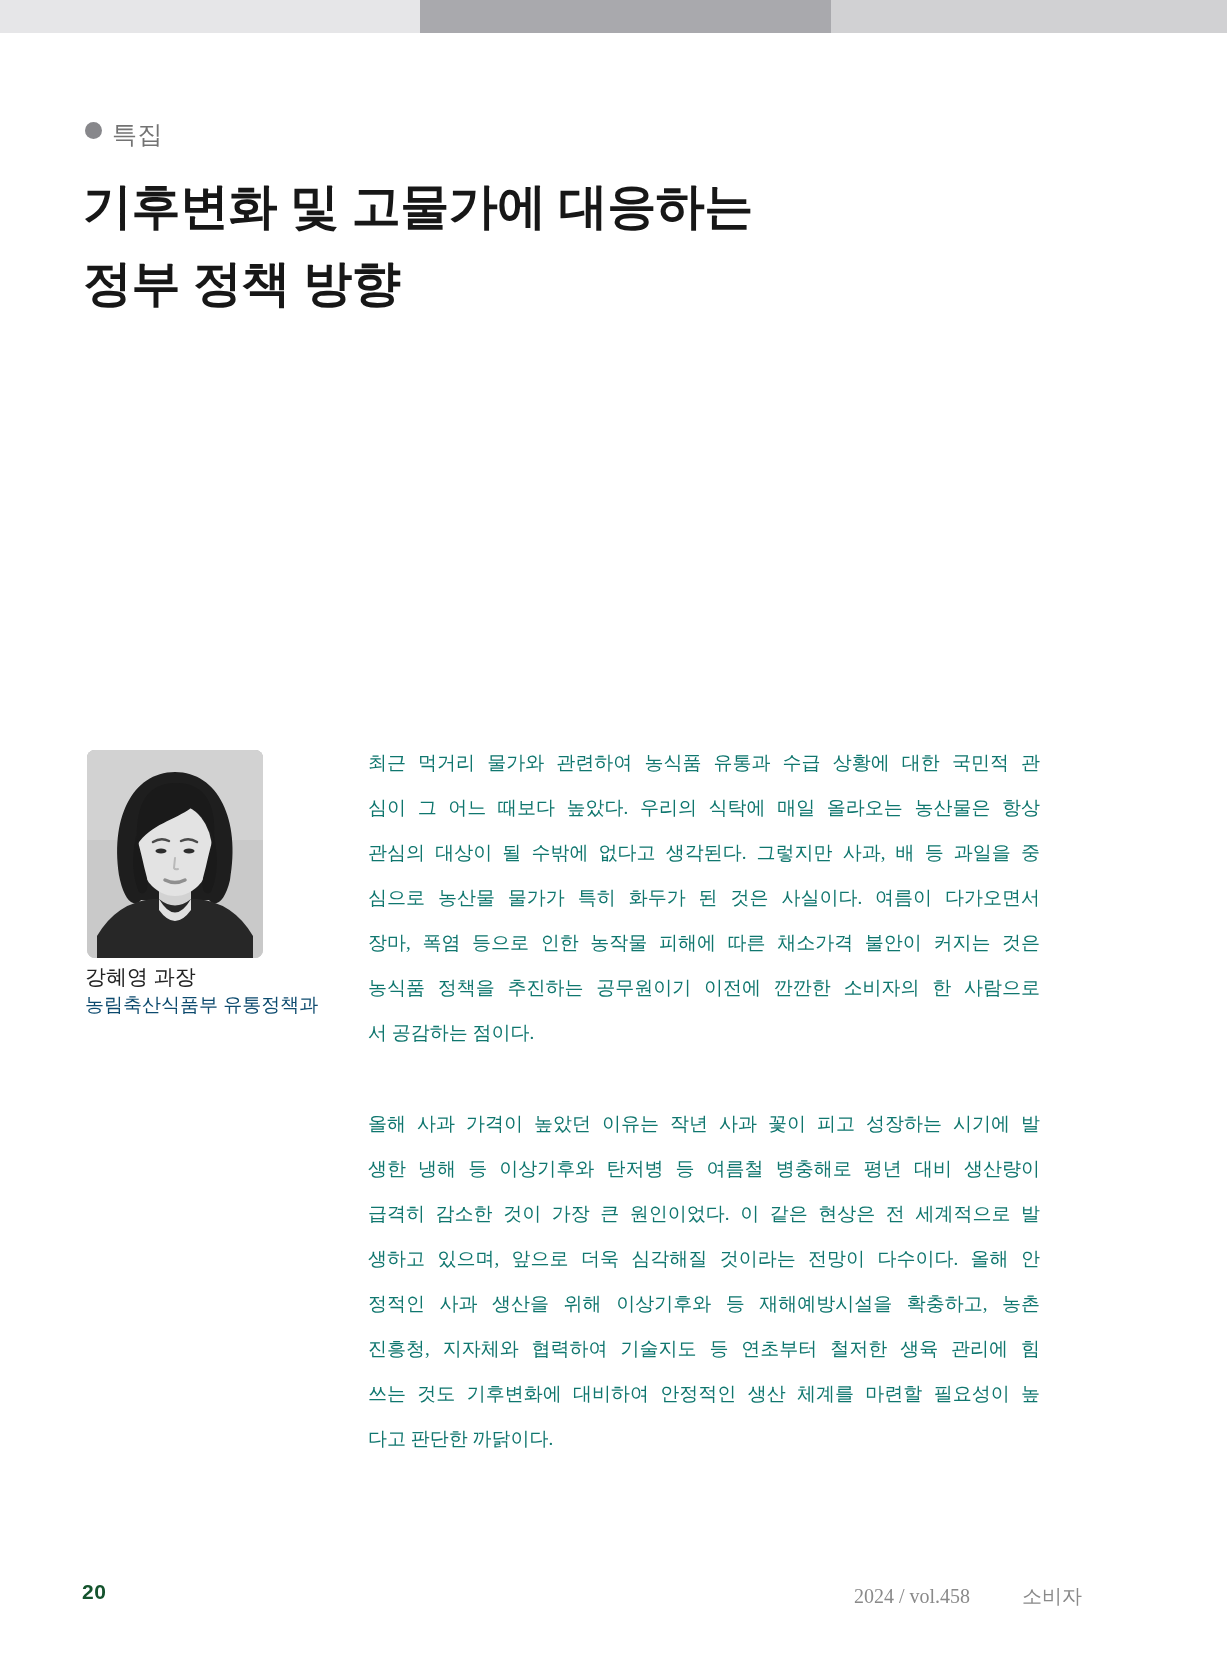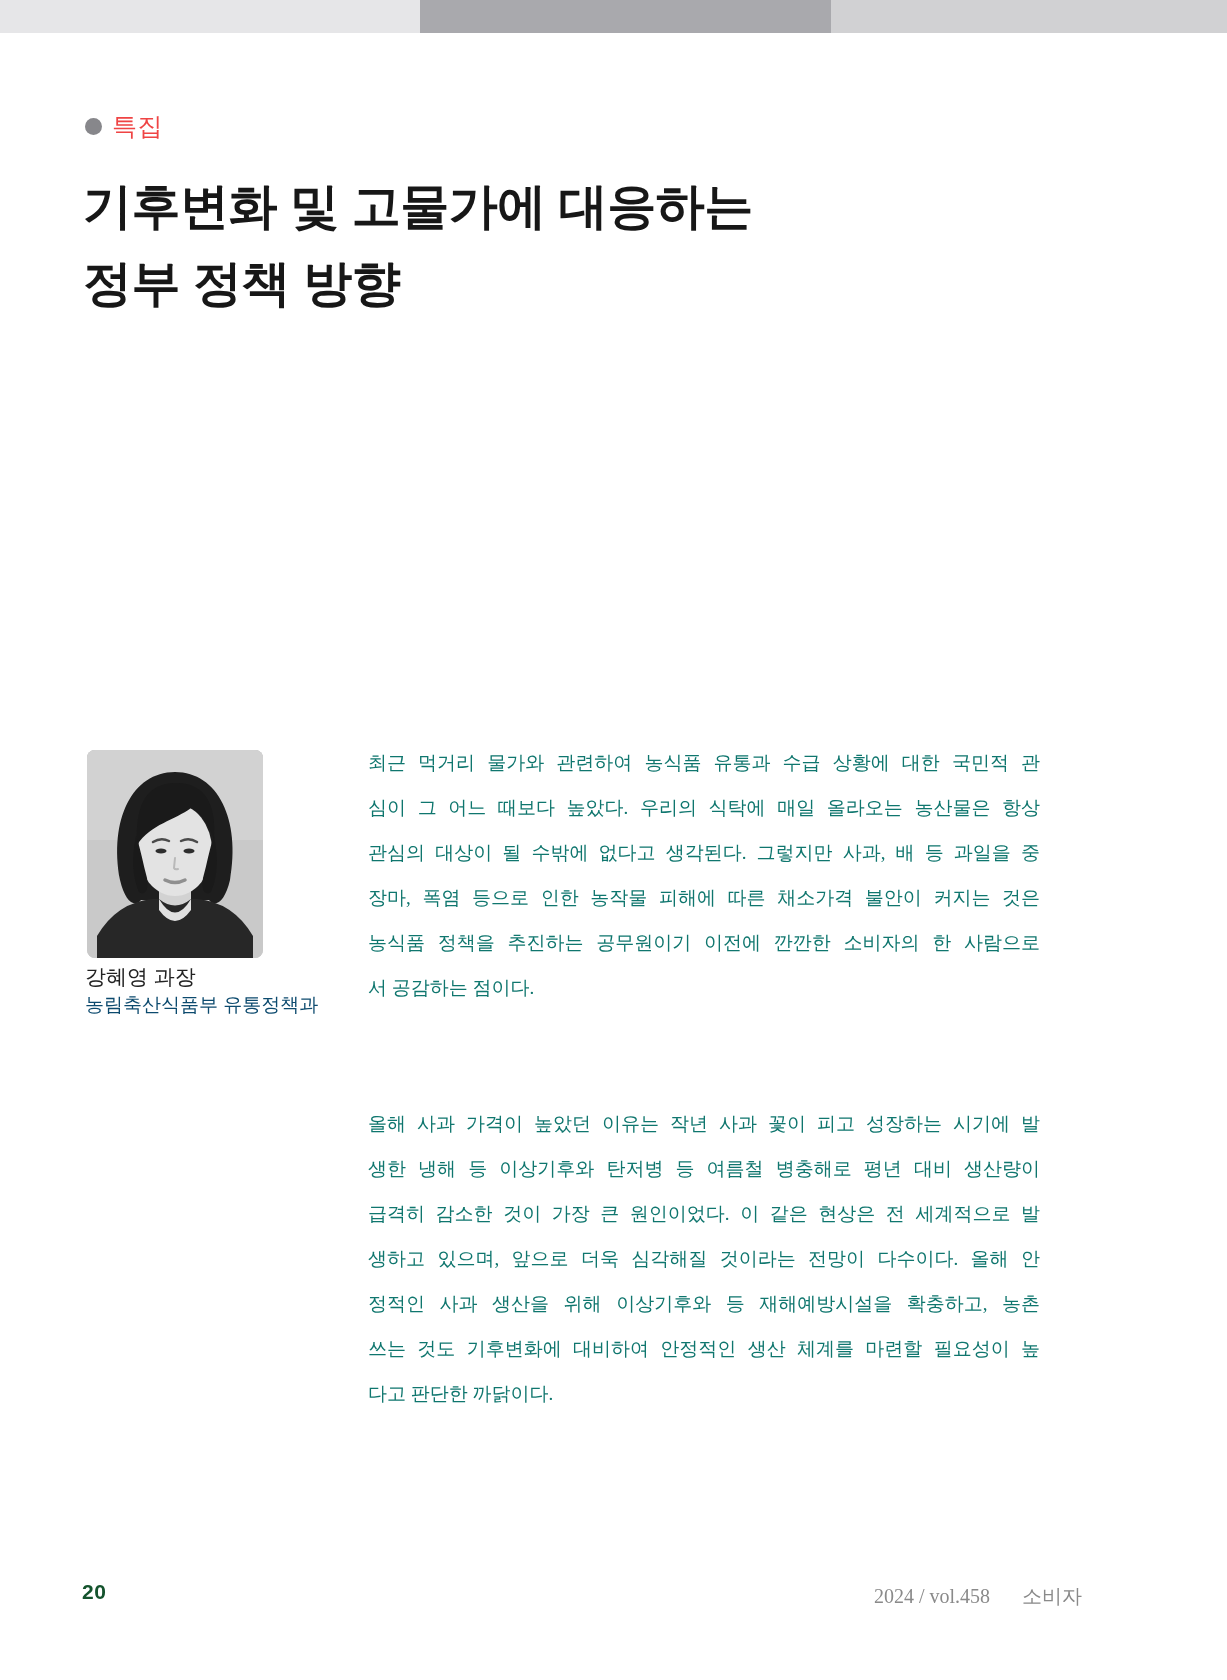--- a/index.html
+++ b/index.html
@@ -11,21 +11,21 @@
   .topbar{position:absolute;top:0;left:0;width:1227px;height:33px;display:flex;}
   .topbar .seg1{width:420px;height:100%;background:#e6e6e8;}
   .topbar .seg2{width:411px;height:100%;background:#a9a9ad;}
   .topbar .seg3{width:396px;height:100%;background:#d1d1d3;}
 
   
   .section-label{
     position:absolute;left:85px;top:110px;display:flex;align-items:center;gap:10px;
   }
   .section-bullet{width:17px;height:17px;border-radius:50%;background:#87878b;}
-  .section-text{font-size:25px;font-weight:500;color:#ef4444;letter-spacing:0.5px;}
+  .section-text{font-size:25px;font-weight:500;color:#737373;letter-spacing:0.5px;margin-top:8px;}
 
   
   .page-title{
     position:absolute;left:83px;top:168px;width:900px;
     font-size:49px;line-height:77px;font-weight:700;color:#171717;
     letter-spacing:-0.5px;
   }
 
   
   .photo{
@@ -51,21 +51,21 @@
     white-space:normal;
   }
   .bline.last{text-align-last:left;}
 
   
   .footer-pagenum{
     position:absolute;left:82px;top:1580px;
     font-size:21px;font-weight:700;color:#14532d;letter-spacing:0.5px;
   }
   .footer-right{
-    position:absolute;top:1583px;right:145px;display:flex;align-items:baseline;gap:32px;
+    position:absolute;top:1583px;right:145px;display:flex;align-items:baseline;gap:52px;
     font-family:"Liberation Serif","DejaVu Serif",serif;color:#8a8a8a;font-size:20px;
   }
 </style>
 </head>
 <body>
 
 <div class="topbar">
   <div class="seg1"></div>
   <div class="seg2"></div>
   <div class="seg3"></div>
@@ -115,31 +115,33 @@
 
 <div class="author-caption">
   <div class="author-name">강혜영 과장</div>
   <div class="author-affil">농림축산식품부 유통정책과</div>
 </div>
 
 <div class="bodycol p1">
   <div class="bline">최근 먹거리 물가와 관련하여 농식품 유통과 수급 상황에 대한 국민적 관</div>
   <div class="bline">심이 그 어느 때보다 높았다. 우리의 식탁에 매일 올라오는 농산물은 항상</div>
   <div class="bline">관심의 대상이 될 수밖에 없다고 생각된다. 그렇지만 사과, 배 등 과일을 중</div>
+  <div class="bline">심으로 농산물 물가가 특히 화두가 된 것은 사실이다. 여름이 다가오면서</div>
   <div class="bline">장마, 폭염 등으로 인한 농작물 피해에 따른 채소가격 불안이 커지는 것은</div>
   <div class="bline">농식품 정책을 추진하는 공무원이기 이전에 깐깐한 소비자의 한 사람으로</div>
   <div class="bline last">서 공감하는 점이다.</div>
 </div>
 
 <div class="bodycol p2">
   <div class="bline">올해 사과 가격이 높았던 이유는 작년 사과 꽃이 피고 성장하는 시기에 발</div>
   <div class="bline">생한 냉해 등 이상기후와 탄저병 등 여름철 병충해로 평년 대비 생산량이</div>
   <div class="bline">급격히 감소한 것이 가장 큰 원인이었다. 이 같은 현상은 전 세계적으로 발</div>
   <div class="bline">생하고 있으며, 앞으로 더욱 심각해질 것이라는 전망이 다수이다. 올해 안</div>
   <div class="bline">정적인 사과 생산을 위해 이상기후와 등 재해예방시설을 확충하고, 농촌</div>
+  <div class="bline">진흥청, 지자체와 협력하여 기술지도 등 연초부터 철저한 생육 관리에 힘</div>
   <div class="bline">쓰는 것도 기후변화에 대비하여 안정적인 생산 체계를 마련할 필요성이 높</div>
   <div class="bline last">다고 판단한 까닭이다.</div>
 </div>
 
 <div class="footer-pagenum">20</div>
 <div class="footer-right">
   <span>2024 / vol.458</span>
   <span>소비자</span>
 </div>
 

